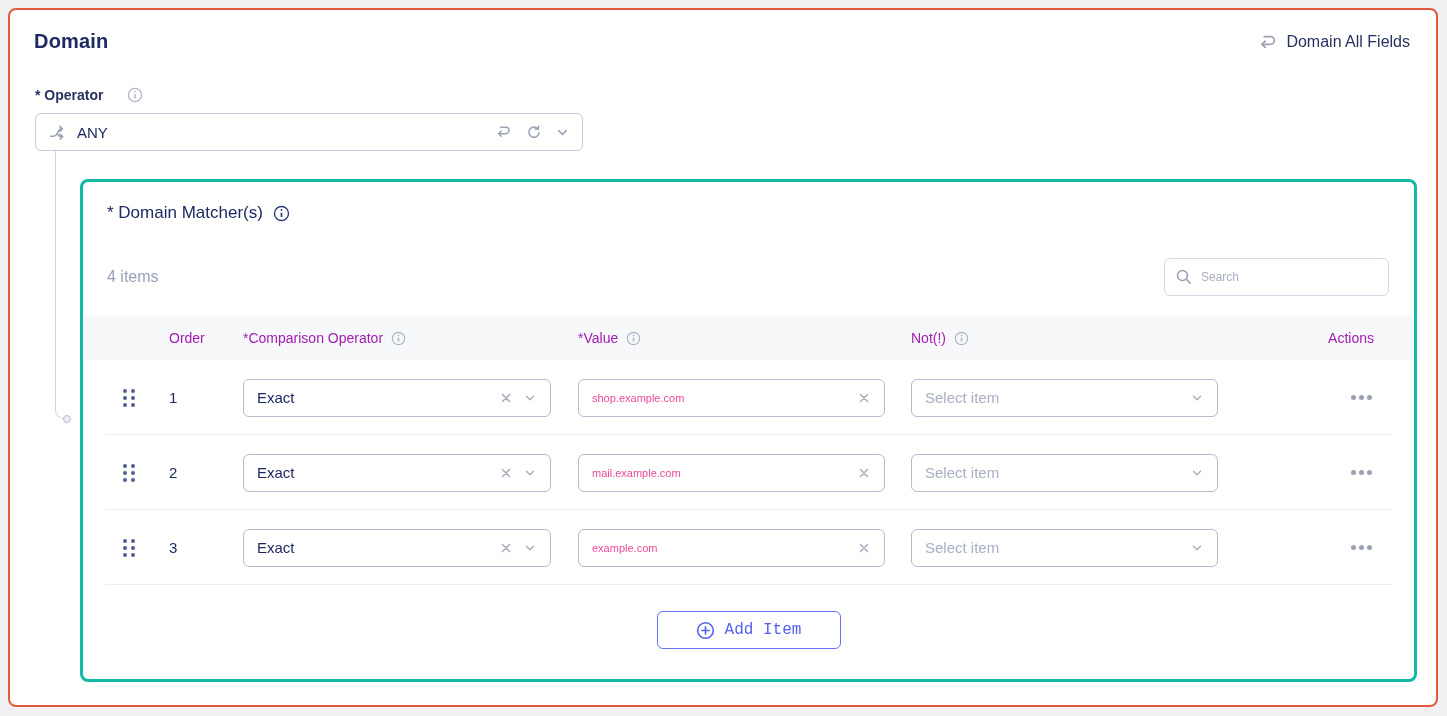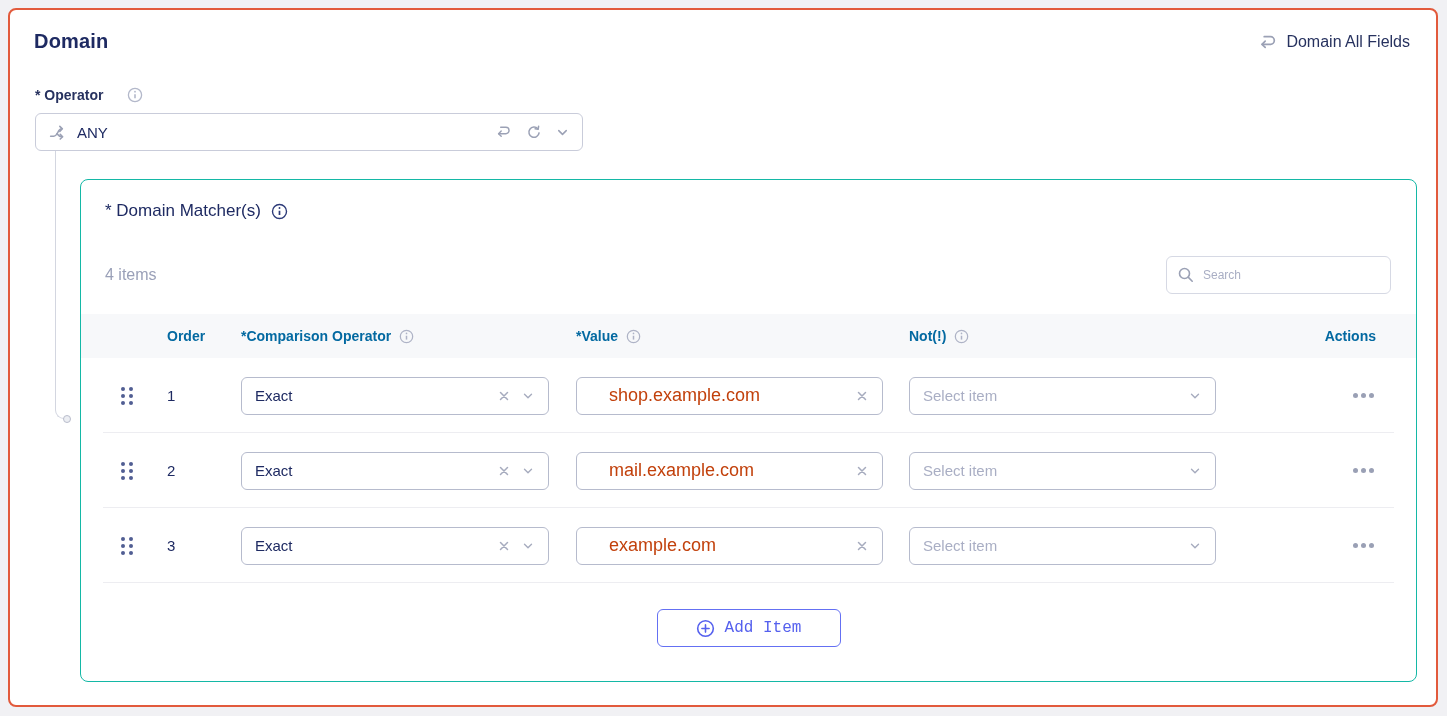--- a/index.html
+++ b/index.html
@@ -44,21 +44,21 @@
     border-left:1px solid #d3d6e0; border-bottom:1px solid #d3d6e0;
     border-bottom-left-radius:9px;
   }
   .connector-dot {
     position:absolute; left:53px; top:405px; width:8px; height:8px;
     border-radius:50%; border:1px solid #b9bdcc; background:#eceef3;
   }
   
   .panel {
     position:absolute; left:70px; top:169px; width:1337px; height:503px;
-    border:1px solid #14b8a6; border-radius:8px; background:#fff; overflow:hidden;
+    border:3px solid #14b8a6; border-radius:8px; background:#fff; overflow:hidden;
   }
   .panel-title {
     padding:21px 24px 0 24px;
     display:flex; align-items:center; gap:10px;
     font-size:17px; color:#1e2a62;
   }
   .panel-toolbar {
     margin-top:35px; padding:0 25px 0 24px;
     display:flex; justify-content:space-between; align-items:center;
   }
@@ -73,21 +73,21 @@
   }
   .search-box input::placeholder { color:#a9aec4; }
   
   .tgrid {
     display:grid;
     grid-template-columns:42px 96px 335px 333px 333px 1fr;
     align-items:center; padding:0 22px;
   }
   .thead {
     margin-top:20px; height:44px; background:#f7f8fa;
-    font-size:14px; font-weight:700; color:#0369a1;
+    font-size:14px; font-weight:400; color:#a21caf;
   }
   .th { display:flex; align-items:center; gap:8px; }
   .th-order { padding-left:22px; }
   .th-actions { justify-self:end; padding-right:18px; }
   .trow { height:75px; position:relative; }
   .trow::after {
     content:""; position:absolute; left:22px; right:22px; bottom:0;
     height:1px; background:#ededf1;
   }
   .drag-handle {
@@ -97,21 +97,21 @@
   .drag-handle i { width:4px; height:4px; border-radius:50%; background:#515e93; }
   .order-num { padding-left:22px; font-size:15px; color:#1e2a62; }
   .ctrl {
     height:38px; border:1px solid #b6bbcd; border-radius:6px; background:#fff;
     display:flex; align-items:center; padding:0 13px; cursor:pointer;
   }
   .ctrl-select { width:308px; }
   .ctrl-input  { width:307px; cursor:text; }
   .ctrl-input input {
     border:none; outline:none; flex:1; min-width:0;
-    font-size:18px; color:#c2410c; font-family:inherit; background:transparent;margin-left:19px;
+    font-size:11px; color:#ec4899; font-family:inherit; background:transparent;
   }
   .ctrl-text { font-size:15px; color:#1e2a62; }
   .ctrl-placeholder { font-size:15px; color:#a9aec4; }
   .ctrl-icons { margin-left:auto; display:flex; align-items:center; gap:10px; }
   .actions-cell { justify-self:end; padding-right:20px; display:flex; gap:3px; cursor:pointer; }
   .actions-cell i { width:5px; height:5px; border-radius:50%; background:#9aa0b5; }
   .add-item-btn {
     margin:26px auto 0 auto; width:184px; height:38px;
     border:1px solid #6470f3; border-radius:6px; background:#fff;
     display:flex; align-items:center; justify-content:center; gap:10px;

